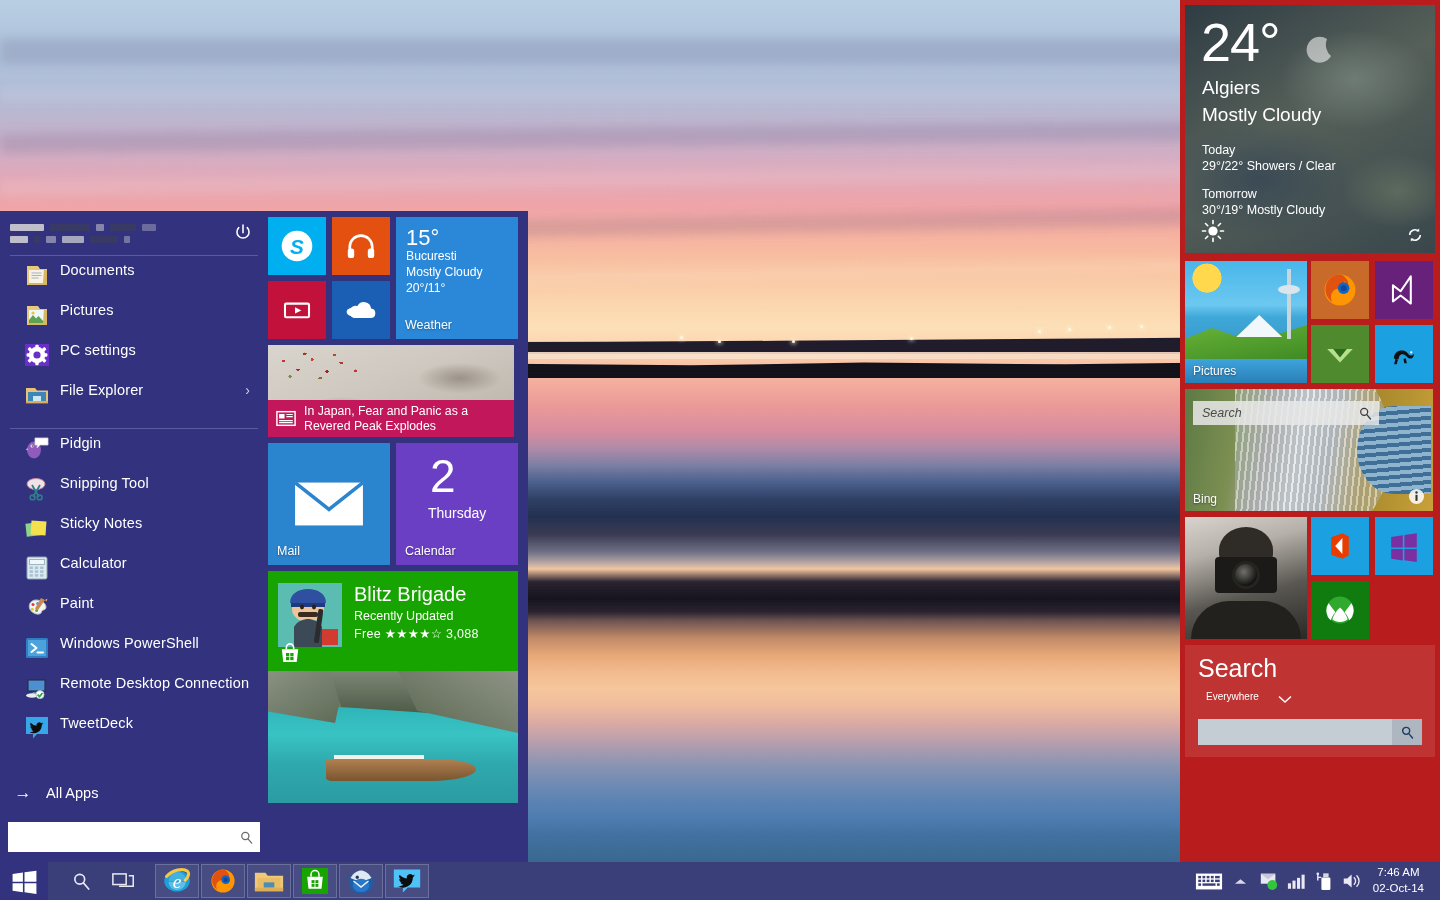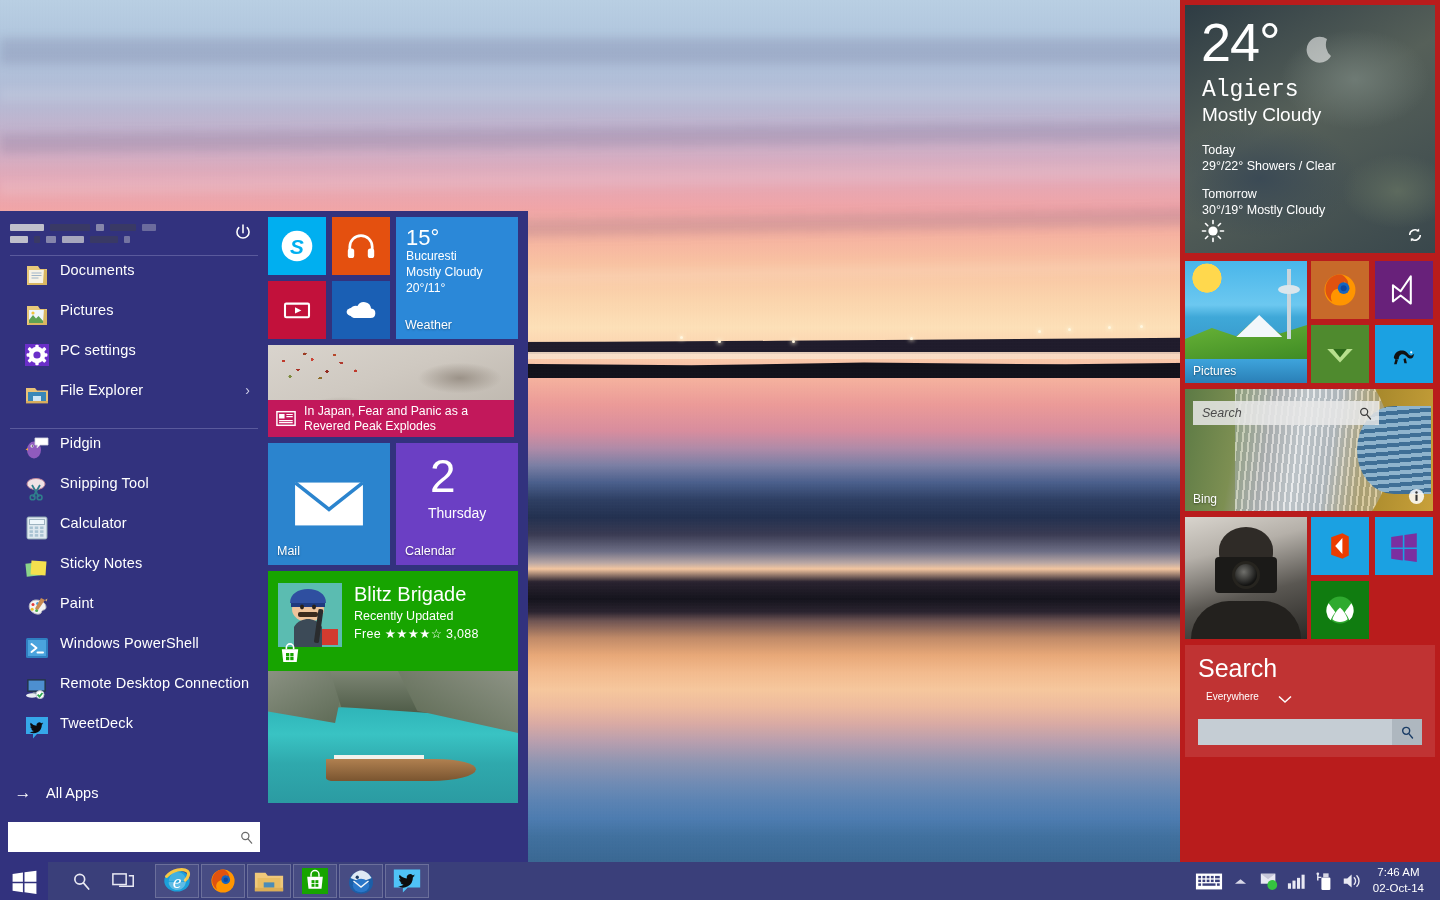--- a/index.html
+++ b/index.html
@@ -236,21 +236,21 @@
     position:absolute; left:5px; top:5px; width:250px; height:248px;
     overflow:hidden;
     background:
       radial-gradient(ellipse 120px 80px at 68% 30%, #6e7a74 0%, transparent 62%),
       radial-gradient(ellipse 150px 90px at 30% 70%, #3b4a55 0%, transparent 65%),
       radial-gradient(ellipse 90px 60px at 85% 75%, #5d6a5e 0%, transparent 62%),
       linear-gradient(150deg,#2e3c44 0%, #566059 45%, #39474c 100%);
     color:#fff;
   }
   .rp-w-temp { position:absolute; left:16px; top:10px; font-size:54px; font-weight:200; line-height:1; letter-spacing:-1px; }
-  .rp-w-city { position:absolute; left:17px; top:72px; font-size:23px; font-weight:300;font-family:Liberation Mono, monospace; }
+  .rp-w-city { position:absolute; left:17px; top:72px; font-size:19px; font-weight:300; }
   .rp-w-cond { position:absolute; left:17px; top:99px; font-size:19px; font-weight:300; }
   .rp-w-d1l  { position:absolute; left:17px; top:138px; font-size:12.5px; font-weight:300; }
   .rp-w-d1v  { position:absolute; left:17px; top:154px; font-size:12.5px; font-weight:300; }
   .rp-w-d2l  { position:absolute; left:17px; top:182px; font-size:12.5px; font-weight:300; }
   .rp-w-d2v  { position:absolute; left:17px; top:198px; font-size:12.5px; font-weight:300; }
   .rp-moon   { position:absolute; left:118px; top:28px; width:34px; height:34px; }
   .rp-sun    { position:absolute; left:16px; bottom:10px; width:24px; height:24px; }
   .rp-refresh{ position:absolute; right:12px; bottom:10px; width:16px; height:16px; cursor:pointer;}
   .rp-tile { position:absolute; cursor:pointer; overflow:hidden; }
   .rp-tile .rp-lbl {
@@ -501,46 +501,46 @@
             <circle cx="8.6" cy="22.4" r="2.4" fill="none" stroke="#2f7d8c" stroke-width="1.6"></circle>
             <circle cx="15.6" cy="22.4" r="2.4" fill="none" stroke="#2f7d8c" stroke-width="1.6"></circle>
           </svg>
         </span>
         <span class="app-label">Snipping Tool</span>
       </div>
 
       <div class="app-item">
         <span class="app-icon">
           <svg viewBox="0 0 26 26" class="ws" width="26" height="26">
+            <rect x="2" y="8" width="14" height="13" fill="#8bd48a" transform="rotate(-6 9 14)"></rect>
+            <rect x="7" y="6" width="15" height="14" fill="#f5e04e" transform="rotate(4 14 13)"></rect>
+          </svg>
+        </span>
+        <span class="app-label">Sticky Notes</span>
+      </div>
+
+      <div class="app-item">
+        <span class="app-icon">
+          <svg viewBox="0 0 26 26" class="ws" width="26" height="26">
             <rect x="3" y="2" width="20" height="22" rx="1.6" fill="#dfe9ef" stroke="#8ba4b3"></rect>
             <rect x="5.5" y="4.5" width="15" height="5" fill="#eef7fb" stroke="#9db4c1"></rect>
             <g fill="#a8c3d2">
               <rect x="5.5" y="11.5" width="3.4" height="2.6"></rect>
                 <rect x="10.8" y="11.5" width="3.4" height="2.6"></rect>
               <rect x="16.1" y="11.5" width="3.4" height="2.6"></rect>
               <rect x="5.5" y="15.3" width="3.4" height="2.6"></rect>
                 <rect x="10.8" y="15.3" width="3.4" height="2.6"></rect>
               <rect x="16.1" y="15.3" width="3.4" height="2.6"></rect>
               <rect x="5.5" y="19.1" width="3.4" height="2.6"></rect>
                 <rect x="10.8" y="19.1" width="3.4" height="2.6"></rect>
               <rect x="16.1" y="19.1" width="3.4" height="2.6"></rect>
             </g>
           </svg>
         </span>
         <span class="app-label">Calculator</span>
-      </div>
-
-      <div class="app-item">
-        <span class="app-icon">
-          <svg viewBox="0 0 26 26" class="ws" width="26" height="26">
-            <rect x="2" y="8" width="14" height="13" fill="#8bd48a" transform="rotate(-6 9 14)"></rect>
-            <rect x="7" y="6" width="15" height="14" fill="#f5e04e" transform="rotate(4 14 13)"></rect>
-          </svg>
-        </span>
-        <span class="app-label">Sticky Notes</span>
       </div>
 
       <div class="app-item">
         <span class="app-icon">
           <svg viewBox="0 0 26 26" class="ws" width="26" height="26">
             <path d="M12 5c6 0 10 3.4 10 7.2 0 2.5-2.3 2.6-3.6 3.3-1.2.7-.6 2.6-2.4 3.3-3.4 1.4-9.6-1.5-10.6-6C4.6 8.9 7.3 5 12 5z" fill="#f3f3f3" stroke="#b9b9c4"></path>
             <circle cx="9" cy="9.6" r="1.5" fill="#e23b3b"></circle>
             <circle cx="13.6" cy="8.6" r="1.5" fill="#3fa0e0"></circle>
             <circle cx="8.2" cy="14.2" r="1.5" fill="#f0c22c"></circle>
             <circle cx="12.6" cy="15.5" r="1.5" fill="#4caf50"></circle>

